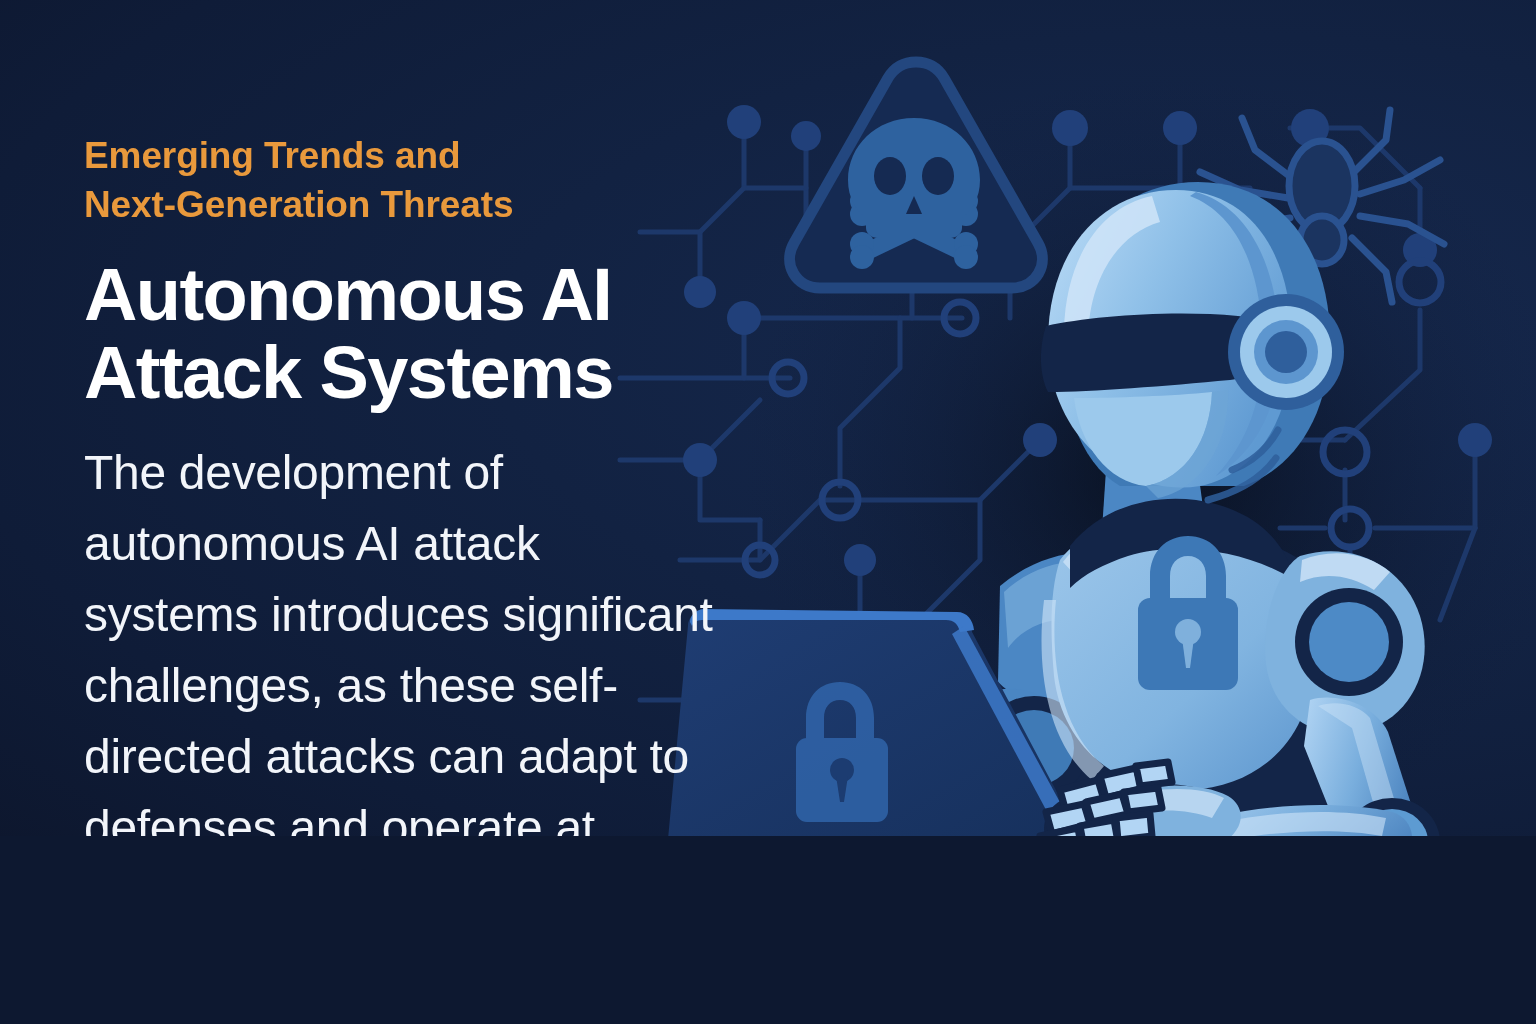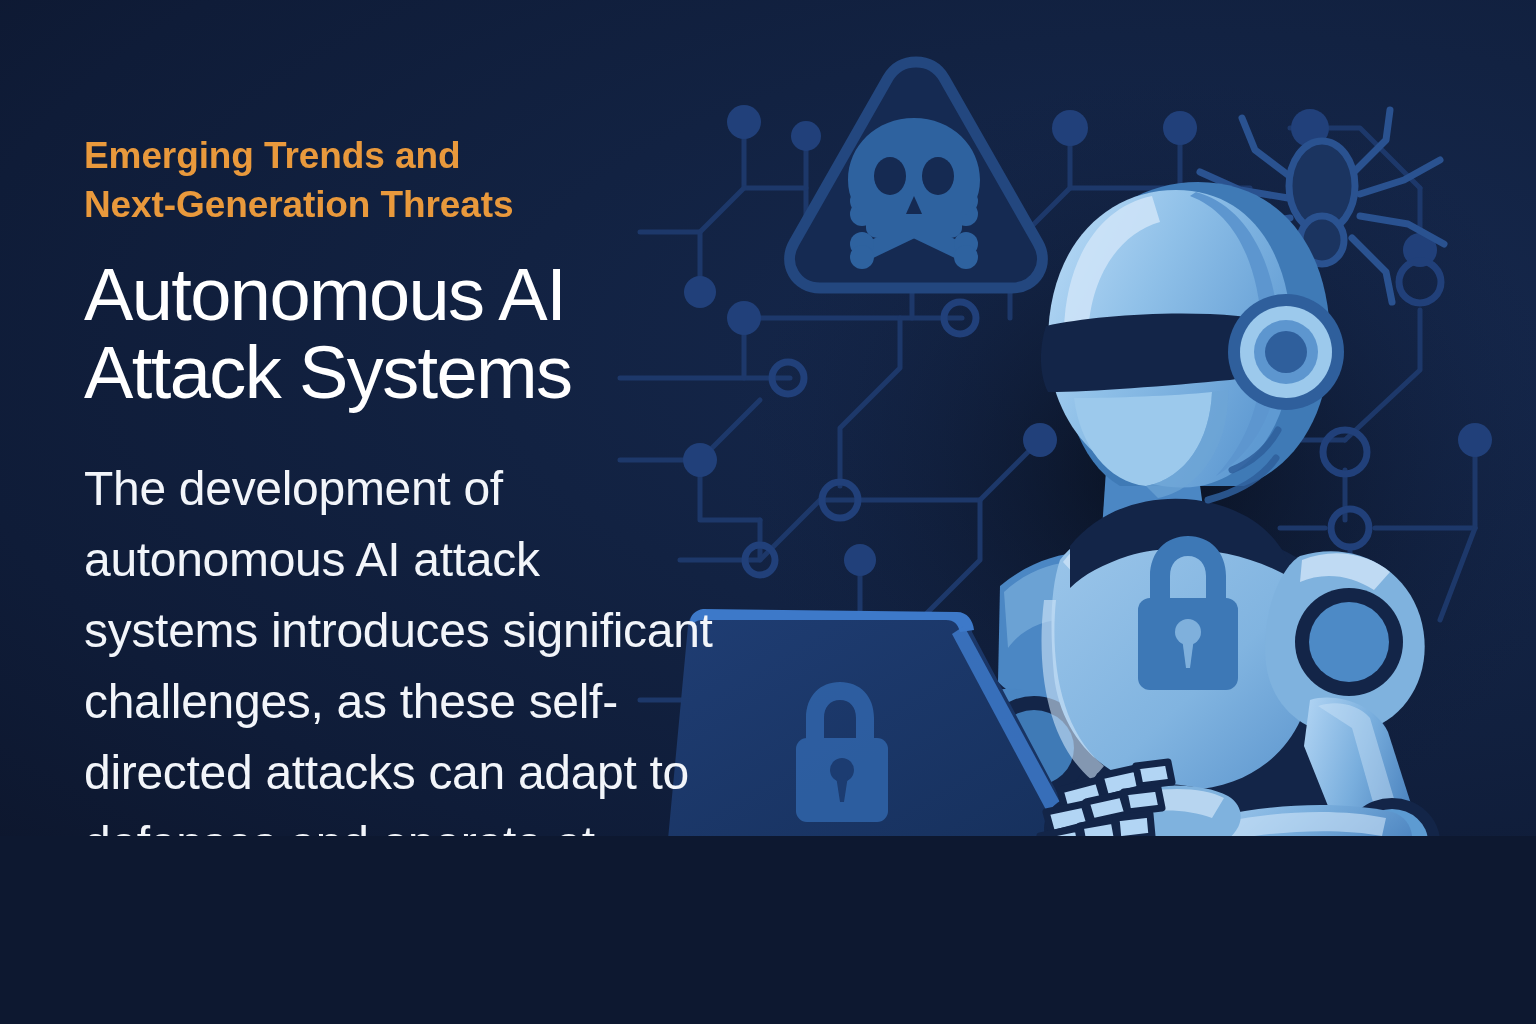--- a/index.html
+++ b/index.html
@@ -45,24 +45,24 @@
     font-weight: 600;
     color: #e9993c;
     letter-spacing: -0.1px;
     margin: 0 0 26px 0;
     white-space: pre-line;
   }
 
   .headline {
     font-size: 74px;
     line-height: 1.06;
-    font-weight: 400;
+    font-weight: 700;
     color: #ffffff;
     letter-spacing: -1.6px;
-    margin: 0 0 40px 0;
+    margin: 0 0 24px 0;
     white-space: pre-line;
   }
 
   .body-copy {
     font-size: 48px;
     line-height: 1.48;
     font-weight: 400;
     color: #f2f5fa;
     letter-spacing: -0.3px;
     margin: 0;

